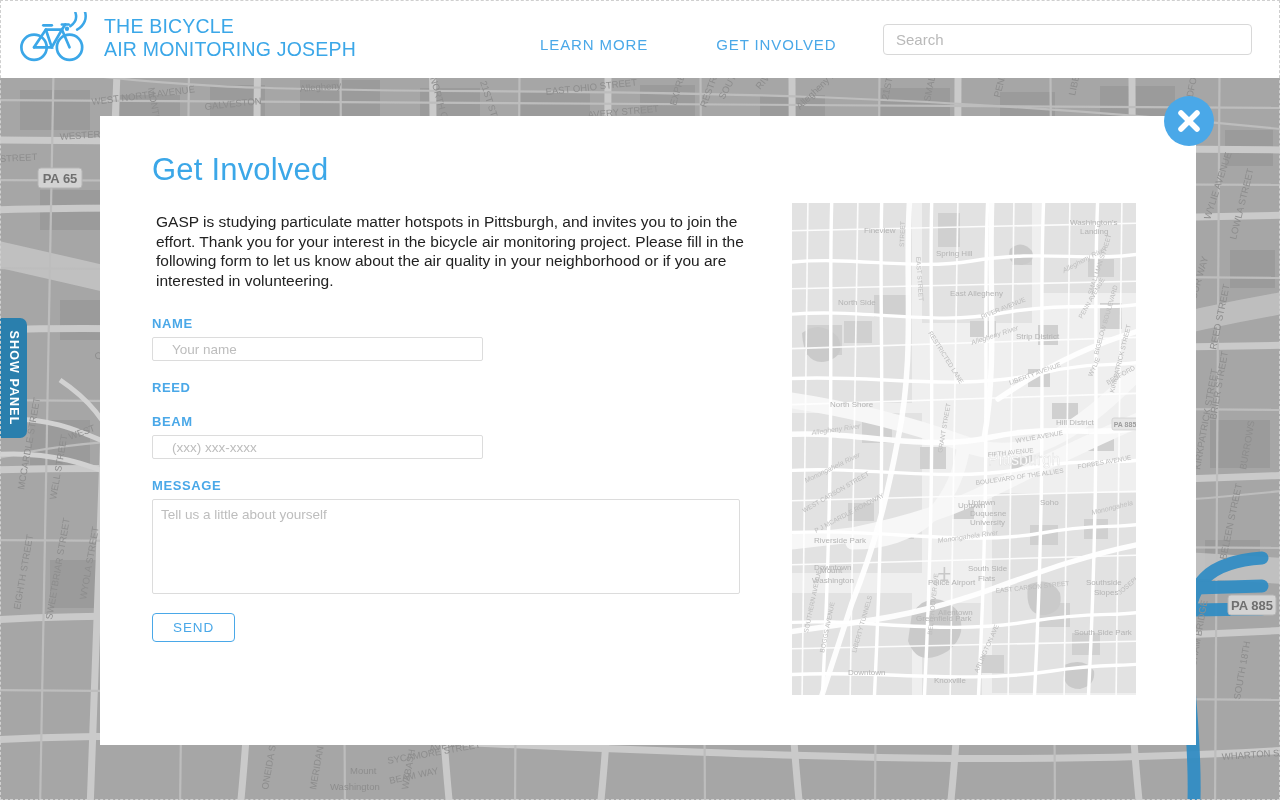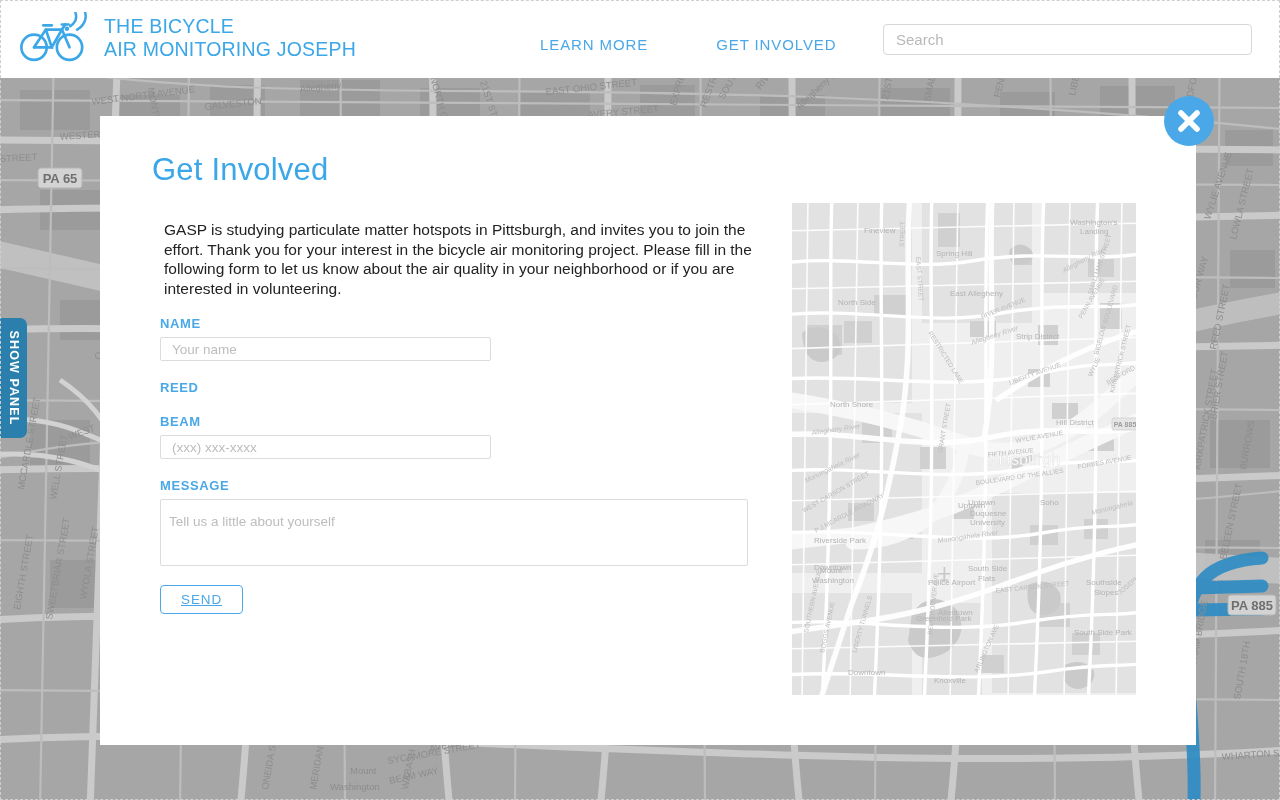--- a/index.html
+++ b/index.html
@@ -130,78 +130,77 @@
     color: #3ba7e8;
     font-size: 31px;
     font-weight: normal;
     margin: 0;
     letter-spacing: 0.2px;
   }
   .modal-intro {
     position: absolute;
     left: 52px; top: 92px;
     width: 600px;
-    margin: 12px;
+    margin: 4px;
     color: #222222;
     font-size: 15.5px;
     line-height: 19.5px;
   }
 
   
-  .form { position: absolute; left: 60px; top: 200px; width: 600px; }
+  .form { position: absolute; left: 52px; top: 200px; width: 600px; }
   .field-label {
     display: block;
     color: #4aa8e8;
     font-size: 13px;
     font-weight: bold;
     letter-spacing: 0.6px;
     margin: 0 0 6px 0;
   }
   .text-input {
     display: block;
     width: 331px; height: 24px;
     border: 1px solid #dcdcdc;
     border-radius: 2px;
-    padding: 0 11px;
+    padding: 0 19px;
     font-size: 13.5px;
     font-family: "Liberation Sans", sans-serif;
     color: #444;
     outline: none;
     background: #fff;
   }
   .text-input::placeholder { color: #bdbdbd; }
   .fgroup { margin-bottom: 19px; }
   .fgroup.msg { }
   .text-area {
     display: block;
-    width: 588px; height: 67px;
+    width: 588px; height: 95px;
     border: 1px solid #dcdcdc;
     border-radius: 2px;
-    padding: 14px 8px;
+    padding: 7px 8px;
     font-size: 13.5px;
     font-family: "Liberation Sans", sans-serif;
     color: #a21caf;
     resize: none;
     outline: none;
     background: #fff;
   }
   .text-area::placeholder { color: #bdbdbd; }
 
   .send-btn {
     display: inline-block;
     padding: 6px 20px;
     border: 1px solid #4aa8e8;
     border-radius: 4px;
     background: #ffffff;
     color: #4aa8e8;
     font-size: 13.5px;
     letter-spacing: 0.9px;
     font-family: "Liberation Sans", sans-serif;
     cursor: pointer;
-    text-decoration: underline;
   }
 
   
   .map-thumb {
     position: absolute;
     left: 692px; top: 87px;
     width: 344px; height: 492px;
     background: #efefef;
     overflow: hidden;
   }

